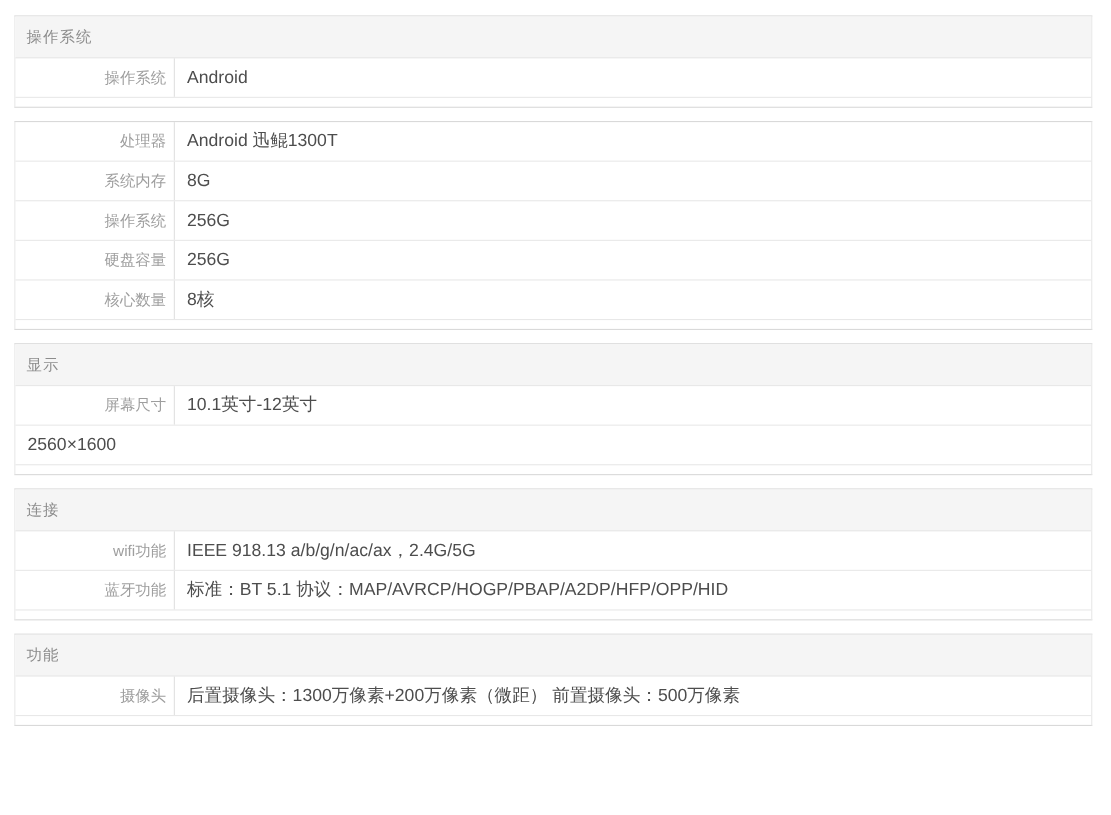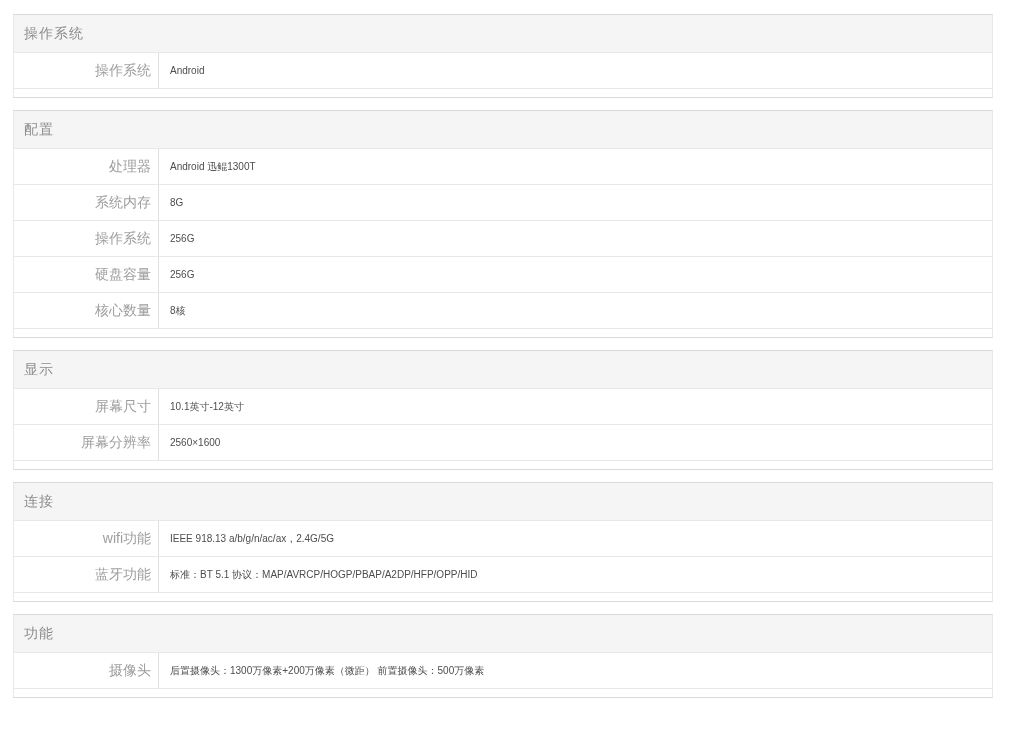--- a/index.html
+++ b/index.html
@@ -36,21 +36,21 @@
     border-right: 1px solid var(--divider, #e0e0e0);
     display: flex; align-items: center; justify-content: flex-end;
     padding-right: 7px;
     font-size: 14px;
     color: var(--label-color, #9e9e9e);
   }
   .spec-value {
     flex: 1;
     display: flex; align-items: center;
     padding-left: 11px;
-    font-size: 10px;
+    font-size: 16px;
     color: var(--value-color, #4d4d4d);
   }
 </style>
 </head>
 <body>
 
 <div class="wrap">
 
   <section class="spec-section">
     <div class="sec-header">
@@ -58,23 +58,20 @@
     </div>
     <div>
       <div class="spec-row">
         <div class="spec-label">操作系统</div>
         <div class="spec-value">Android</div>
       </div>
     </div>
   </section>
 
   <section class="spec-section">
-    <div class="sec-header">
-      <span class="sec-title">配置</span>
-    </div>
     <div>
       <div class="spec-row">
         <div class="spec-label">处理器</div>
         <div class="spec-value">Android 迅鲲1300T</div>
       </div>
       <div class="spec-row">
         <div class="spec-label">系统内存</div>
         <div class="spec-value">8G</div>
       </div>
       <div class="spec-row">
@@ -95,21 +92,20 @@
   <section class="spec-section">
     <div class="sec-header">
       <span class="sec-title">显示</span>
     </div>
     <div>
       <div class="spec-row">
         <div class="spec-label">屏幕尺寸</div>
         <div class="spec-value">10.1英寸-12英寸</div>
       </div>
       <div class="spec-row">
-        <div class="spec-label">屏幕分辨率</div>
         <div class="spec-value">2560×1600</div>
       </div>
     </div>
   </section>
 
   <section class="spec-section">
     <div class="sec-header">
       <span class="sec-title">连接</span>
     </div>
     <div>

